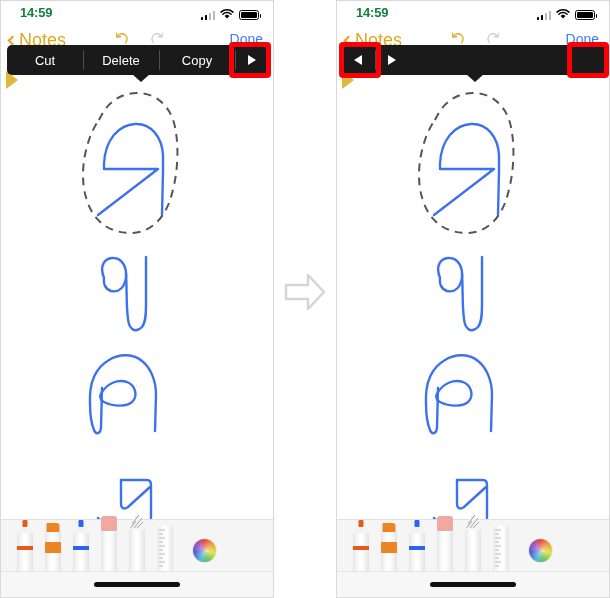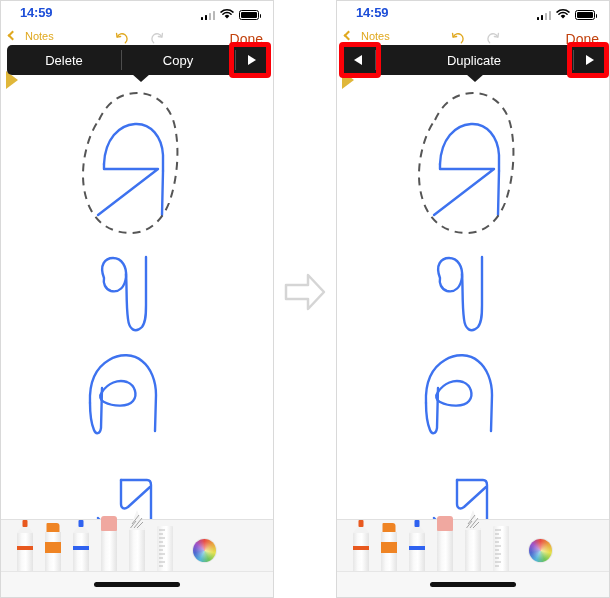--- a/index.html
+++ b/index.html
@@ -32,21 +32,21 @@
   .statusbar {
     position: relative;
     height: 26px;
     background: #ffffff;
   }
   .clock {
     position: absolute;
     left: 19px; top: 4px;
     font-size: 13px;
     font-weight: bold;
-    color: #1d4ed8;
+    color: #15803d;
     letter-spacing: -0.2px;
   }
   .status-icons {
     position: absolute;
     right: 14px; top: 7px;
     display: flex;
     align-items: flex-end;
     gap: 5px;
     height: 12px;
   }
@@ -74,42 +74,42 @@
 
   
   .navbar {
     position: relative;
     height: 28px;
     background: #ffffff;
   }
   .nav-back {
     position: absolute;
     left: 8px; top: 3px;
-    display: flex; align-items: center; gap: 9px;
+    display: flex; align-items: center; gap: 3px;
     color: #e0a81f;
-    font-size: 11px;
+    font-size: 18px;
   }
   .chev {
     width: 7px; height: 7px;
     border-left: 2.2px solid #e0a81f;
     border-bottom: 2.2px solid #e0a81f;
     transform: rotate(45deg);
     margin-bottom: 1px;
   }
   .nav-undo, .nav-redo {
     position: absolute;
     top: 3px;
     width: 17px; height: 17px;
   }
   .nav-undo { left: 112px; }
   .nav-redo { left: 148px; }
   .nav-done {
     position: absolute;
     right: 10px; top: 4px;
-    color: #c2410c;
+    color: #3b82f6;
     font-size: 14px;
   }
 
   
   .sel-marker {
     position: absolute;
     left: 5px; top: 70px;
     width: 0; height: 0;
     border-left: 12px solid #e0b73a;
     border-top: 9px solid transparent;
@@ -334,20 +334,21 @@
       <svg class="nav-redo" viewBox="0 0 20 20">
         <path d="M5.5 15 a6 6 0 1 1 9.4 -7" stroke="#cfcfcf" stroke-width="1.6" fill="none" stroke-linecap="round"></path>
         <path d="M15.8 4 L15.2 8.4 L11 7.6" stroke="#cfcfcf" stroke-width="1.6" fill="none" stroke-linecap="round" stroke-linejoin="round"></path>
       </svg>
       <div class="nav-done">Done</div>
     </div>
 
     <div class="sel-marker"></div>
 
     <div class="popup">
+      <div class="pitem">Cut</div>
       <div class="pitem">Delete</div>
       <div class="pitem">Copy</div>
       <div class="pitem arrow">
         <span class="tri-r"></span>
       </div>
       <div class="tail"></div>
     </div>
     <div class="redbox" style="left:228px; top:41px; width:42px; height:36px;"></div>
 
     <div class="canvas">
@@ -476,21 +477,20 @@
       </svg>
       <div class="nav-done">Done</div>
     </div>
 
     <div class="sel-marker"></div>
 
     <div class="popup wide">
       <div class="pitem arrow">
         <span class="tri-l"></span>
       </div>
-      <div class="pitem">Duplicate</div>
       <div class="pitem arrow">
         <span class="tri-r"></span>
       </div>
       <div class="tail"></div>
     </div>
     <div class="redbox" style="left:2px; top:41px; width:42px; height:36px;"></div>
     <div class="redbox" style="left:230px; top:41px; width:42px; height:36px;"></div>
 
     <div class="canvas">
       <svg width="272" height="464" viewBox="0 0 272 464">

